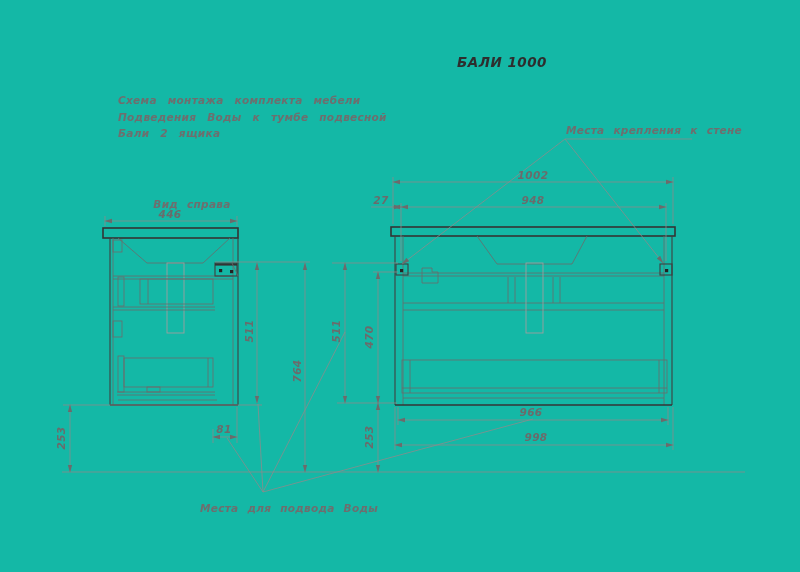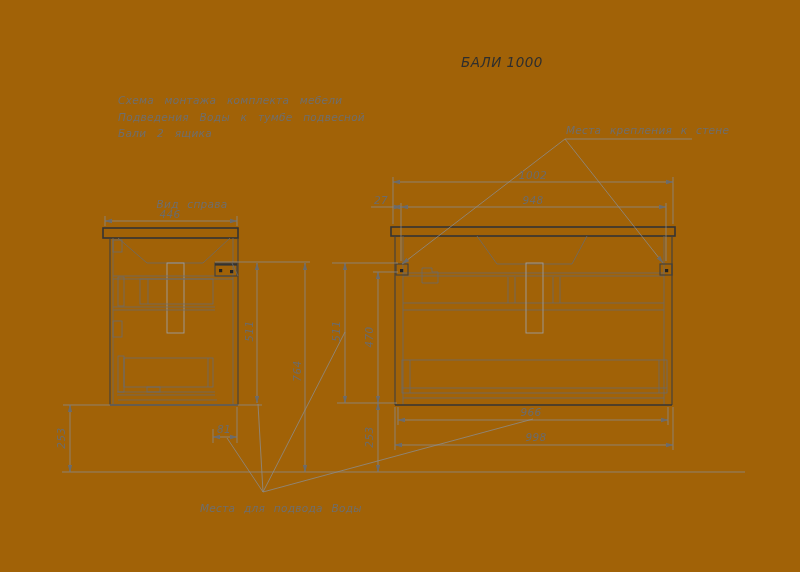--- a/index.html
+++ b/index.html
@@ -1,17 +1,17 @@
 <!DOCTYPE html>
 <html><head>
 <meta charset="utf-8">
 <style>
   html,body{margin:0;padding:0;background:#ffffff;}
-  .page{position:relative;width:800px;height:572px;background:#a16207;overflow:hidden;
-        font-family:"DejaVu Sans",sans-serif;}
+  .page{position:relative;width:800px;height:572px;background:#14b8a6;overflow:hidden;
+        font-family:"DejaVu Sans",sans-serif;font-weight:bold;}
   svg{position:absolute;left:0;top:0;}
   
   .e  {stroke:#3f3f3f;stroke-width:1.1;fill:none;}
   .e2 {stroke:#343434;stroke-width:1.6;fill:none;}
   .i  {stroke:#6b6b6b;stroke-width:0.8;fill:none;}
   .p  {stroke:#9e9e9e;stroke-width:0.9;fill:none;}
   .d  {stroke:#8c8c8c;stroke-width:0.8;fill:none;}
   .dot{fill:#222222;stroke:none;}
   
   text{fill:#4f4f4f;font-style:italic;}

